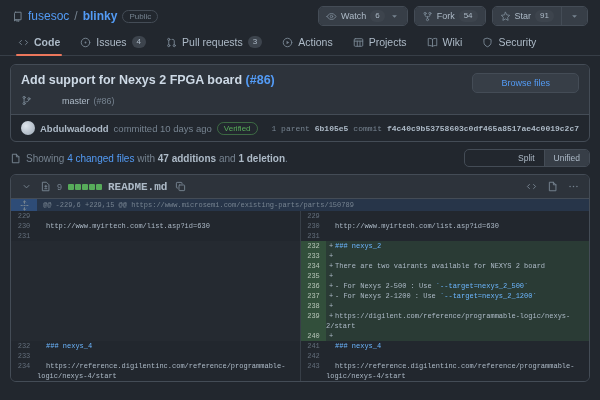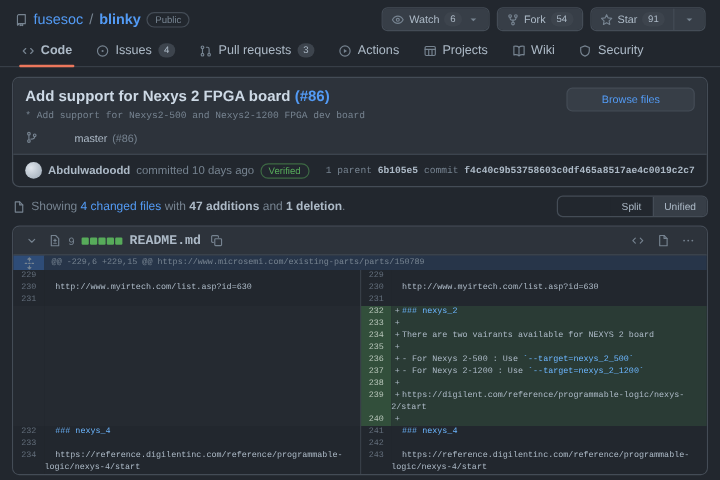--- a/index.html
+++ b/index.html
@@ -248,21 +248,20 @@
       <span>Security</span>
     </a>
   </nav>
 
   <main class="main">
 
     <section class="card">
       <div class="commit-head">
         <div>
           <div class="commit-title"><span>Add support for Nexys 2 FPGA board </span><a>(#86)</a></div>
-          <pre class="commit-desc">* Add support for Nexys2-500 and Nexys2-1200 FPGA dev board</pre>
           <div class="branch-row">
             <span class="icon">
                 <svg viewBox="0 0 16 16" width="11" height="11" fill="none" stroke="currentColor" stroke-width="1.4" stroke-linecap="round" stroke-linejoin="round">
                   <circle cx="4.5" cy="3.5" r="1.6"></circle>
                   <circle cx="4.5" cy="12.5" r="1.6"></circle>
                   <circle cx="11.5" cy="5.5" r="1.6"></circle>
                   <path d="M4.5 5.1v5.8M11.5 7.1c0 2.4-2.6 2.9-4.6 2.9"></path>
                 </svg>
               </span>
             <span class="branch-name">master</span>

